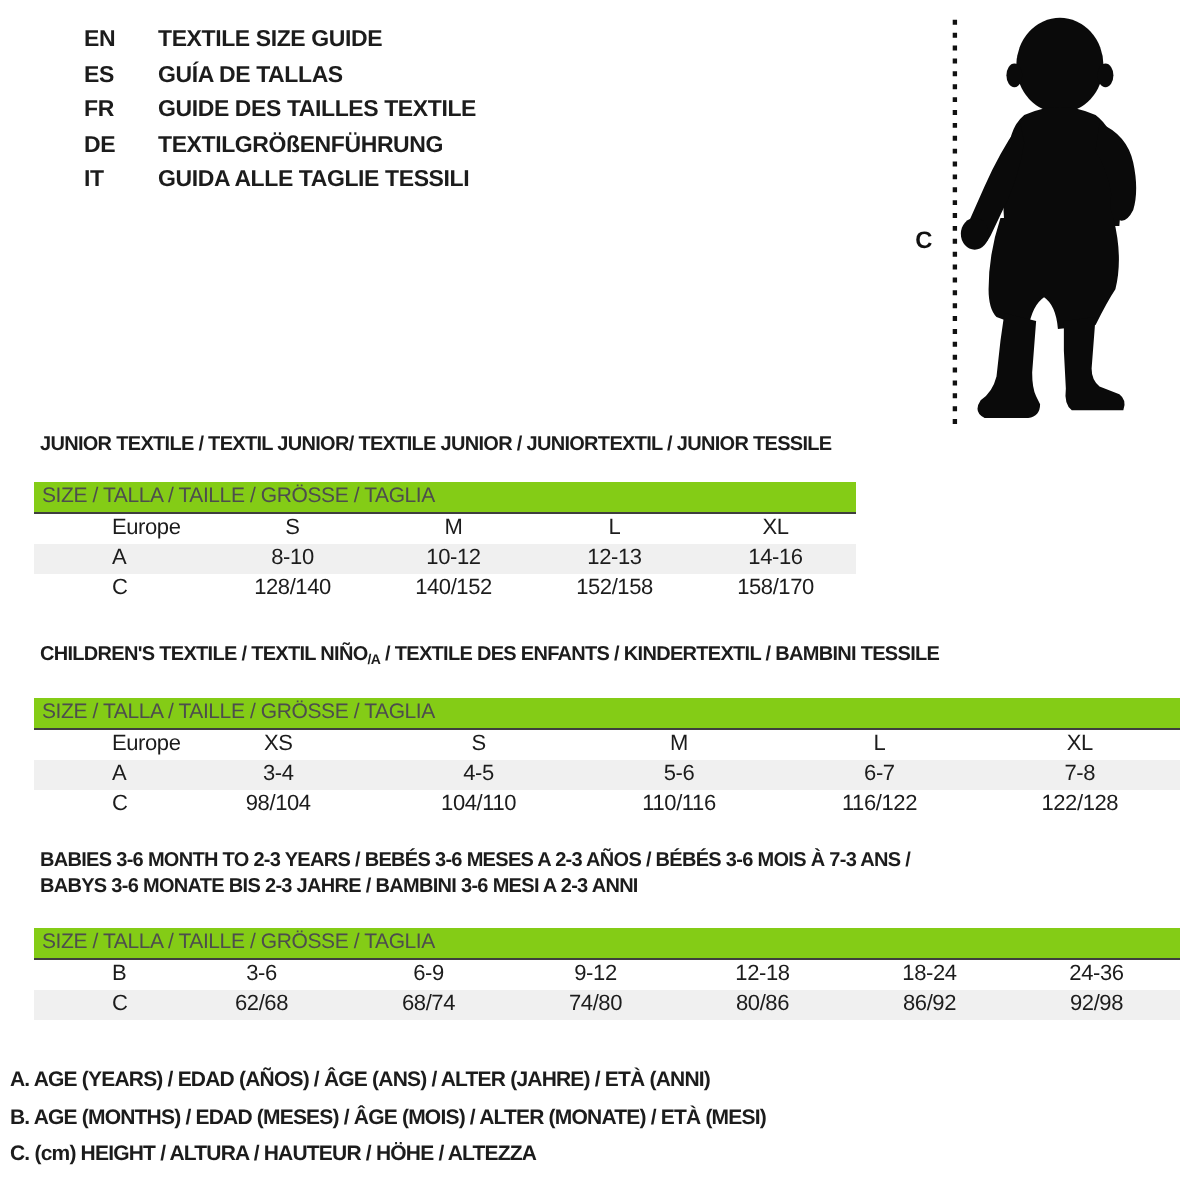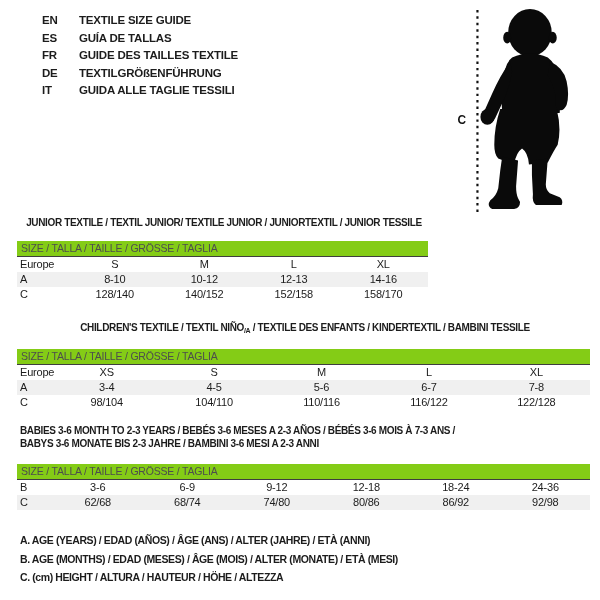--- a/index.html
+++ b/index.html
@@ -20,35 +20,35 @@
   .figure { position:absolute; left:450px; top:2px; width:150px; height:213px; }
 
   
   .tblock { position:absolute; left:17px; }
   .t1 { top:216px; width:411px; }
   .t2 { top:321px; width:573px; }
   .t3 { top:424px; width:573px; }
   .ttitle { font-size:10px; font-weight:bold; letter-spacing:-0.35px;
             line-height:13px; white-space:nowrap; padding-left:3px; }
   .subsc { font-size:7px; vertical-align:-2px; }
-  .t1 .ttitle, .t2 .ttitle { margin-bottom:12px;text-align:center; }
+  .t1 .ttitle, .t2 .ttitle { margin-bottom:12px; }
   .t3 .ttitle2 { margin-bottom:14px; }
   .sizebar { height:16px; line-height:15px; background:#84cc16; color:#4d4d4d;
              font-size:10.5px; padding-left:4px; letter-spacing:-0.2px;
              border-bottom:1px solid #3e3e3e; white-space:nowrap; }
   .trow { display:flex; height:15px; line-height:15px; font-size:11px;
           letter-spacing:-0.2px; }
   .trow.shade { background:#f0f0f0; }
-  .tlbl { padding-left:3px; white-space:nowrap; }
+  .tlbl { padding-left:3px; white-space:nowrap;margin-left:36px; }
   .t1 .tlbl { width:53px; }
   .t2 .tlbl, .t3 .tlbl { width:36px; }
   .tcell { flex:1; text-align:center; white-space:nowrap; }
 
   
-  .legend { position:absolute; left:17px; top:531px; }
+  .legend { position:absolute; left:2px; top:531px; }
   .legend-line { font-size:10.5px; font-weight:bold; letter-spacing:-0.4px;
                  line-height:18.5px; white-space:nowrap; padding-left:3px; }
 </style>
 </head>
 <body>
 
 <div class="page">
 
   <div class="langs">
     <div class="lang-row">

